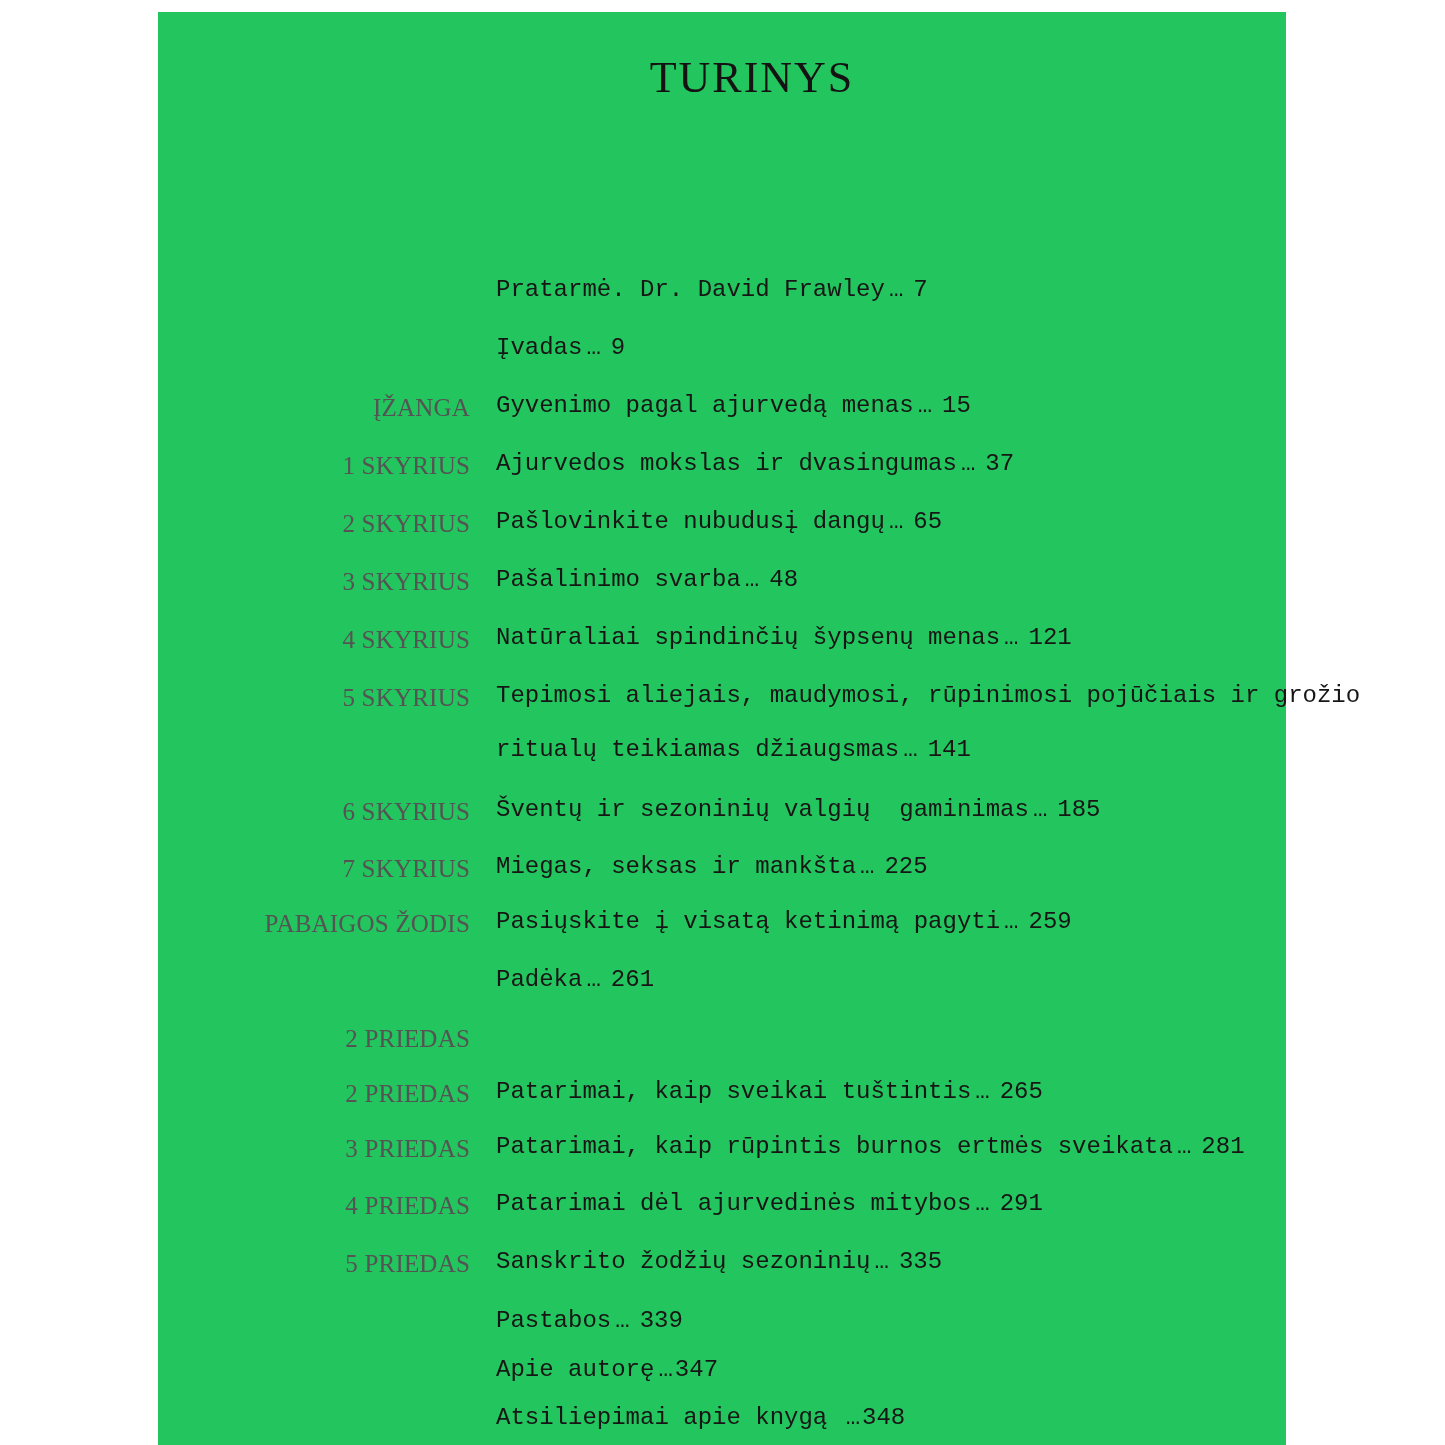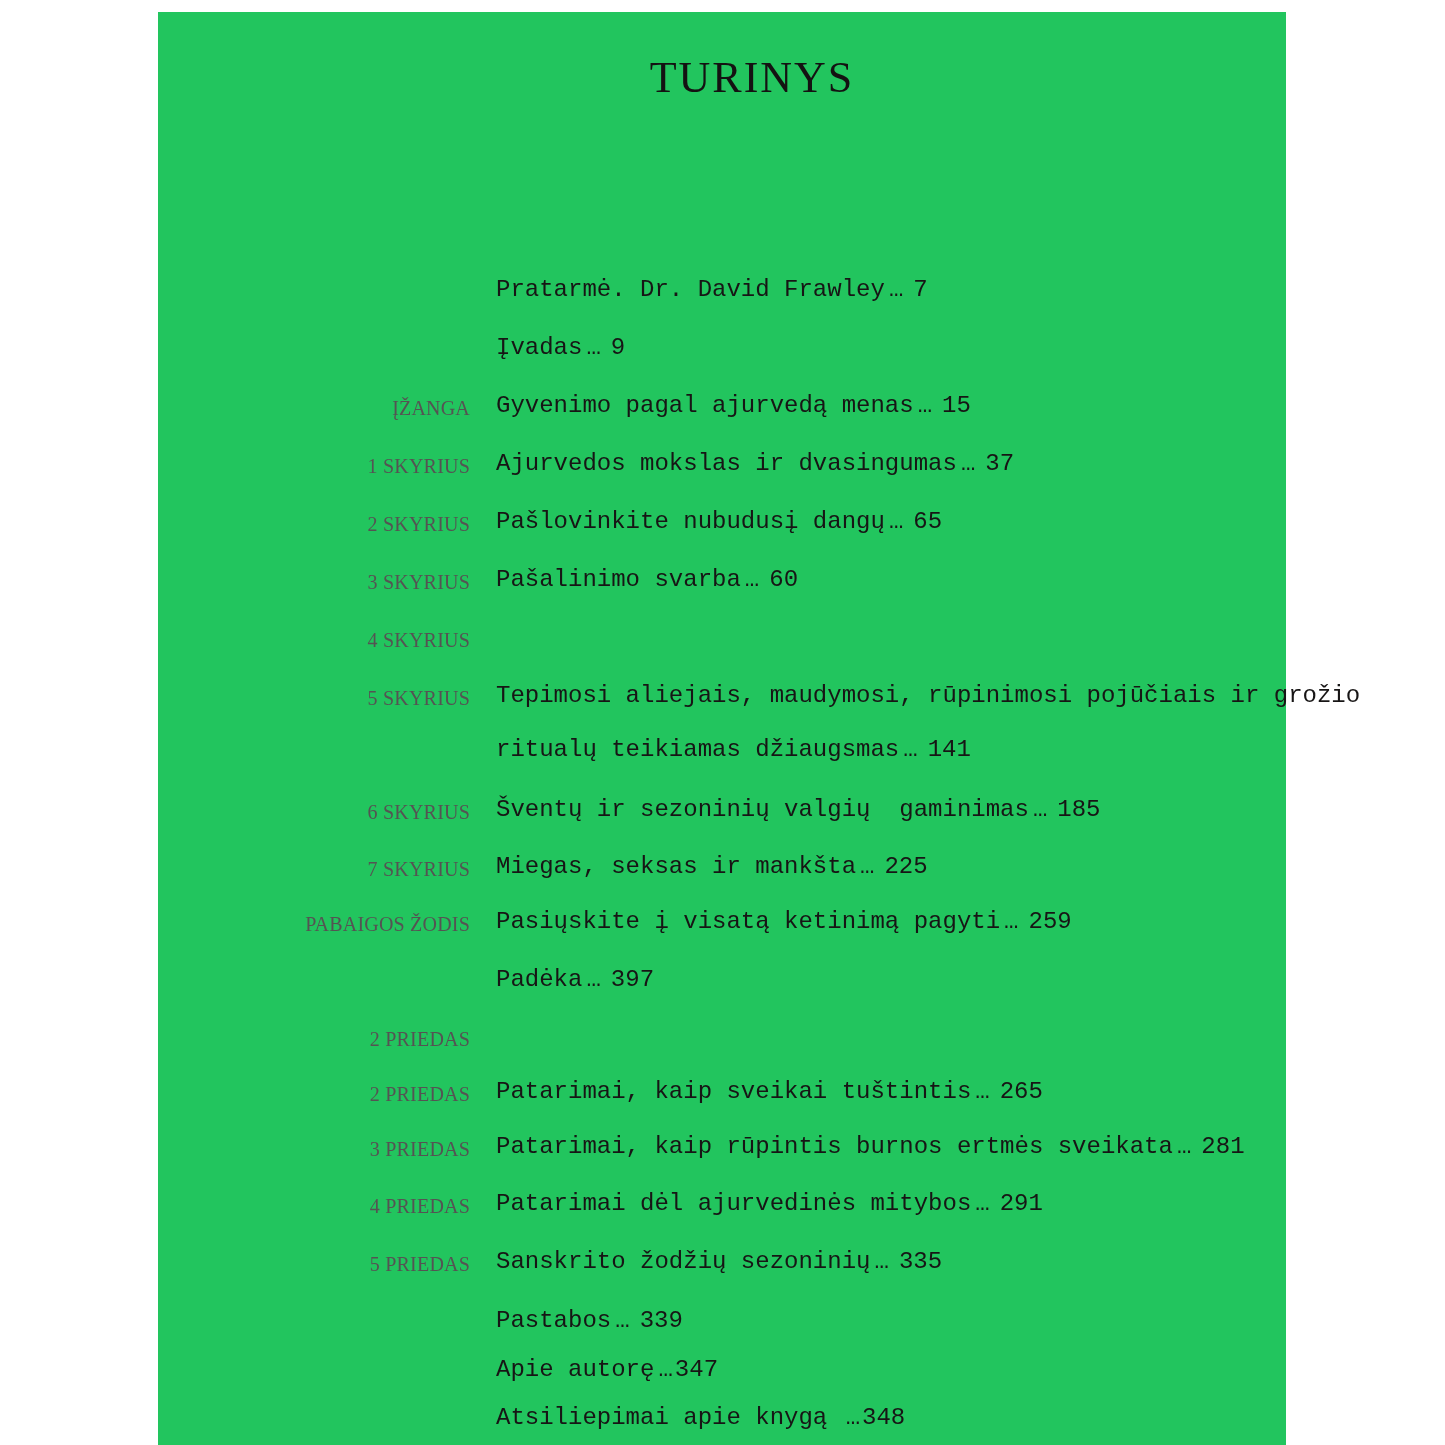--- a/index.html
+++ b/index.html
@@ -38,21 +38,21 @@
       width: 1128px;
       height: 40px;
       font-size: 24px;
       line-height: 40px;
       white-space: nowrap;
     }
     .toc-label {
       position: absolute;
       right: calc(1128px - 312px);
       top: 2px;
-      font-size: 20px;
+      font-size: 25px;
       color: #555353;
       letter-spacing: 0.2px;
     }
     .toc-entry {
       position: absolute;
       left: 338px;
       top: 0;
       color: #171515;
       font-family: Liberation Mono, monospace;
     }
@@ -86,25 +86,26 @@
     <span class="toc-entry"><span>Ajurvedos mokslas ir dvasingumas</span><span class="dots">…</span><span class="pg">37</span></span>
   </div>
 
   <div class="toc-row" style="top:490px">
     <span class="toc-label">2 SKYRIUS</span>
     <span class="toc-entry"><span>Pašlovinkite nubudusį dangų</span><span class="dots">…</span><span class="pg">65</span></span>
   </div>
 
   <div class="toc-row" style="top:548px">
     <span class="toc-label">3 SKYRIUS</span>
-    <span class="toc-entry"><span>Pašalinimo svarba</span><span class="dots">…</span><span class="pg">60</span></span>
+    <span class="toc-entry"><span>Pašalinimo svarba</span><span class="dots">…</span><span class="pg">48</span></span>
   </div>
 
   <div class="toc-row" style="top:606px">
     <span class="toc-label">4 SKYRIUS</span>
+    <span class="toc-entry"><span>Natūraliai spindinčių šypsenų menas</span><span class="dots">…</span><span class="pg">121</span></span>
   </div>
 
   <div class="toc-row" style="top:664px">
     <span class="toc-label">5 SKYRIUS</span>
     <span class="toc-entry"><span>Tepimosi aliejais, maudymosi, rūpinimosi pojūčiais ir grožio</span></span>
   </div>
 
   <div class="toc-row" style="top:718px">
     <span class="toc-entry"><span>ritualų teikiamas džiaugsmas</span><span class="dots">…</span><span class="pg">141</span></span>
   </div>
@@ -119,21 +120,21 @@
     <span class="toc-entry"><span>Miegas, seksas ir mankšta</span><span class="dots">…</span><span class="pg">225</span></span>
   </div>
 
   <div class="toc-row" style="top:890px">
     <span class="toc-label">PABAIGOS ŽODIS</span>
     <span class="toc-entry"><span>Pasiųskite į visatą ketinimą pagyti</span><span class="dots">…</span><span class="pg">259</span></span>
   </div>
 
   <div class="toc-row" style="top:948px">
     <span class="toc-label"></span>
-    <span class="toc-entry"><span>Padėka</span><span class="dots">…</span><span class="pg">397</span></span>
+    <span class="toc-entry"><span>Padėka</span><span class="dots">…</span><span class="pg">261</span></span>
   </div>
 
   <div class="toc-row" style="top:1005px">
     <span class="toc-label">2 PRIEDAS</span>
   </div>
 
   <div class="toc-row" style="top:1060px">
     <span class="toc-label">2 PRIEDAS</span>
     <span class="toc-entry"><span>Patarimai, kaip sveikai tuštintis</span><span class="dots">…</span><span class="pg">265</span></span>
   </div>

